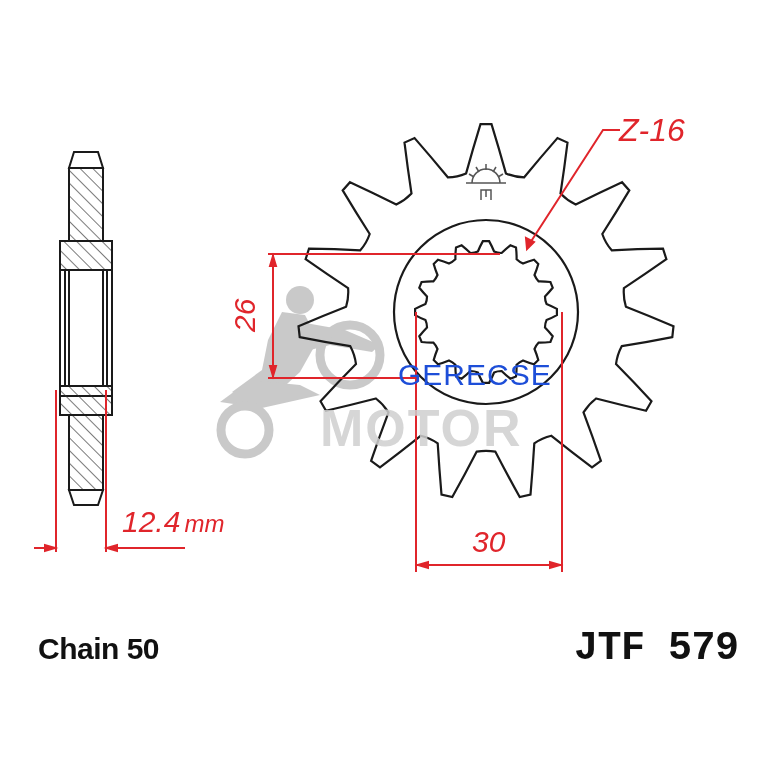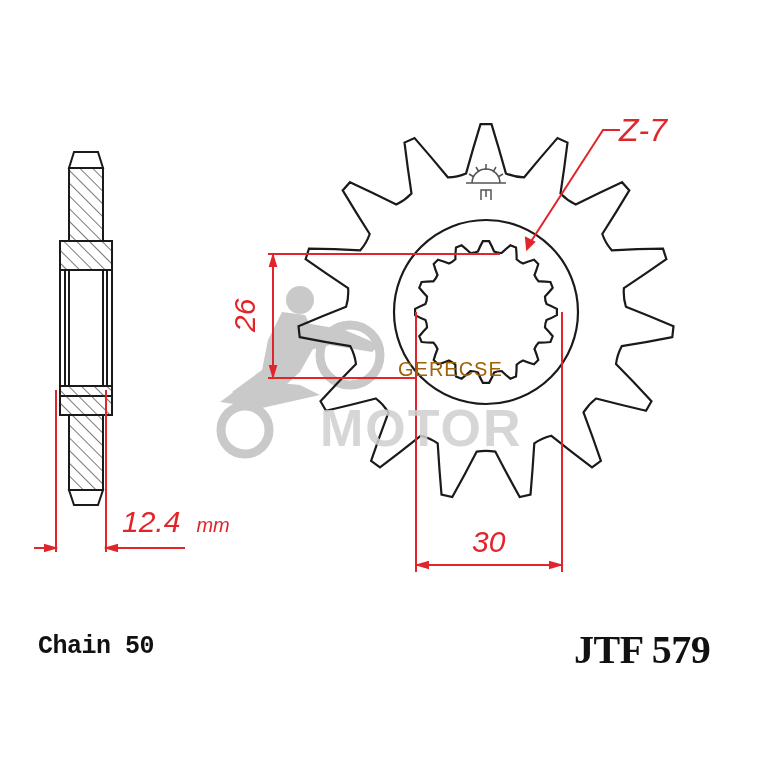--- a/index.html
+++ b/index.html
@@ -1,26 +1,26 @@
 <!DOCTYPE html>
 <html><head>
   <meta charset="utf-8">
   <style>
     html, body { margin: 0; padding: 0; background: #ffffff; }
     body { width: 770px; height: 770px; position: relative; overflow: hidden; font-family: "Liberation Sans", sans-serif; }
     #drawing { position: absolute; left: 0; top: 0; width: 770px; height: 770px; }
-    .label-chain { position: absolute; left: 38px; top: 632px; font-size: 25px; font-weight: bold; color: #111; letter-spacing: -0.5px; font-family: Liberation Mono, monospace; }
-    .label-part { position: absolute; left: 574px; top: 626px; font-size: 40px; font-weight: bold; color: #111; letter-spacing: -0.5px; font-family: Liberation Serif, serif; }
+    .label-chain { position: absolute; left: 38px; top: 632px; font-size: 30px; font-weight: bold; color: #111; letter-spacing: -0.5px; font-family: Liberation Sans, sans-serif; }
+    .label-part { position: absolute; left: 574px; top: 626px; font-size: 40px; font-weight: bold; color: #111; letter-spacing: -0.5px; font-family: Liberation Mono, monospace; }
     .dim { position: absolute; color: #e0252b; font-style: italic; font-family: "Liberation Sans", sans-serif; }
     .dim-z { left: 619px; top: 112px; font-size: 32px; }
     .dim-26 { left: 229px; top: 292px; font-size: 30px; transform: rotate(-90deg); transform-origin: left top; }
     .dim-thick { left: 122px; top: 505px; font-size: 30px; }
-    .dim-thick .unit { font-size: 20px; margin-left: 16px; }
+    .dim-thick .unit { font-size: 24px; margin-left: 4px; }
     .dim-30 { left: 472px; top: 525px; font-size: 30px; }
-    .wm1 { position: absolute; left: 398px; top: 358px; font-size: 20px; color: #a16207; letter-spacing: 1px; font-family: "Liberation Sans", sans-serif; }
+    .wm1 { position: absolute; left: 398px; top: 358px; font-size: 30px; color: #1d4ed8; letter-spacing: 1px; font-family: "Liberation Sans", sans-serif; }
     .wm2 { position: absolute; left: 320px; top: 398px; font-size: 52px; font-weight: bold; color: #cfcfcf; letter-spacing: 2px; font-family: "Liberation Sans", sans-serif; opacity: 0.85; }
   </style>
 </head>
 <body>
 
 <svg id="drawing" viewBox="0 0 770 770" xmlns="http://www.w3.org/2000/svg">
   <defs>
     <pattern id="hatch" patternUnits="userSpaceOnUse" width="9" height="9" patternTransform="rotate(-45)">
       <line x1="0" y1="0" x2="0" y2="9" stroke="#333" stroke-width="1.3"></line>
     </pattern>
@@ -94,21 +94,21 @@
     <line x1="34" y1="548" x2="56" y2="548"></line>
     <line x1="106" y1="548" x2="185" y2="548"></line>
     <path d="M55 548 L45 545 L45 551 Z"></path>
     <path d="M107 548 L117 545 L117 551 Z"></path>
   </g>
 </svg>
 
 <div class="wm1">GERECSE</div>
 <div class="wm2">MOTOR</div>
 
-<div class="dim dim-z">Z-7</div>
+<div class="dim dim-z">Z-16</div>
 <div class="dim dim-26" style="top:332px;left:228px;">
   <span>26</span>
 </div>
 <div class="dim dim-thick">
   <span>12.4</span><span class="unit">mm</span>
 </div>
 <div class="dim dim-30">30</div>
 
 <div class="label-chain">Chain 50</div>
 <div class="label-part">JTF 579</div>

